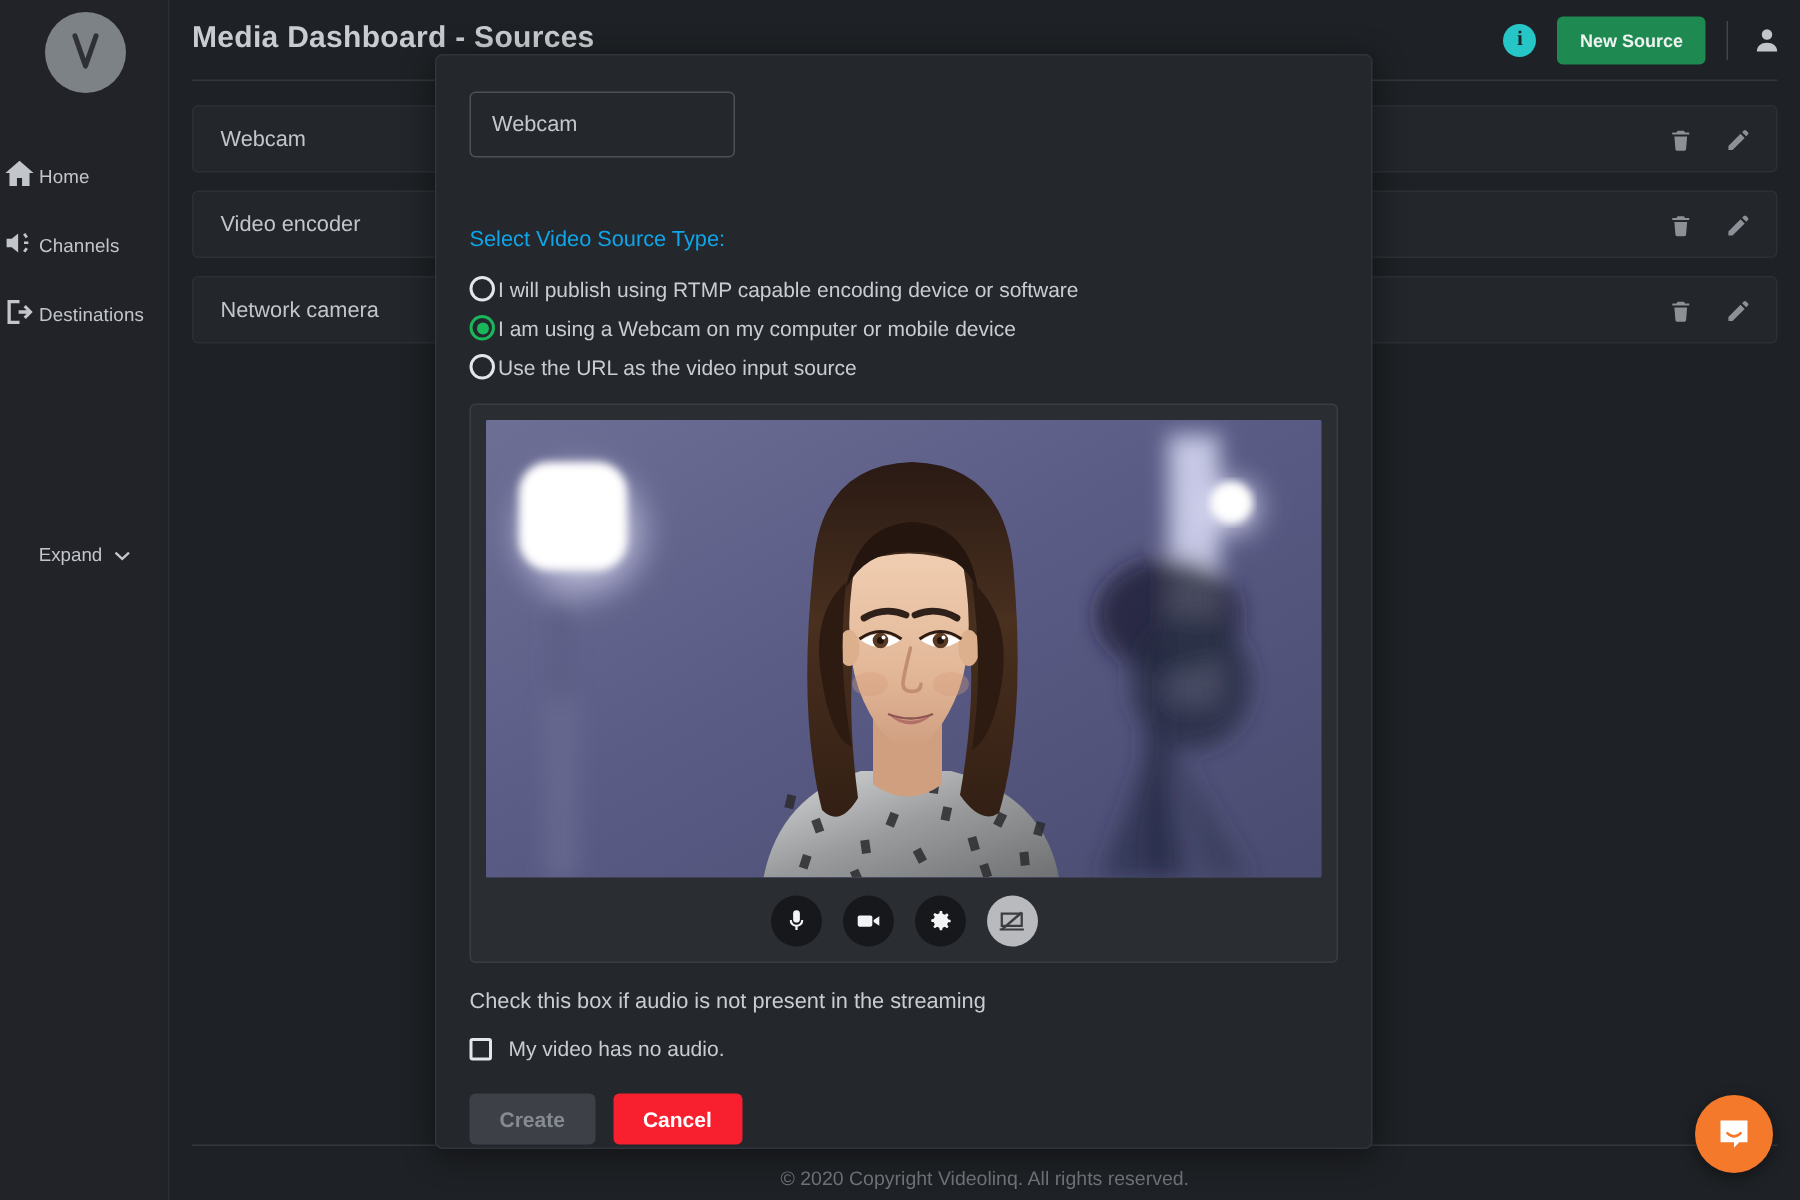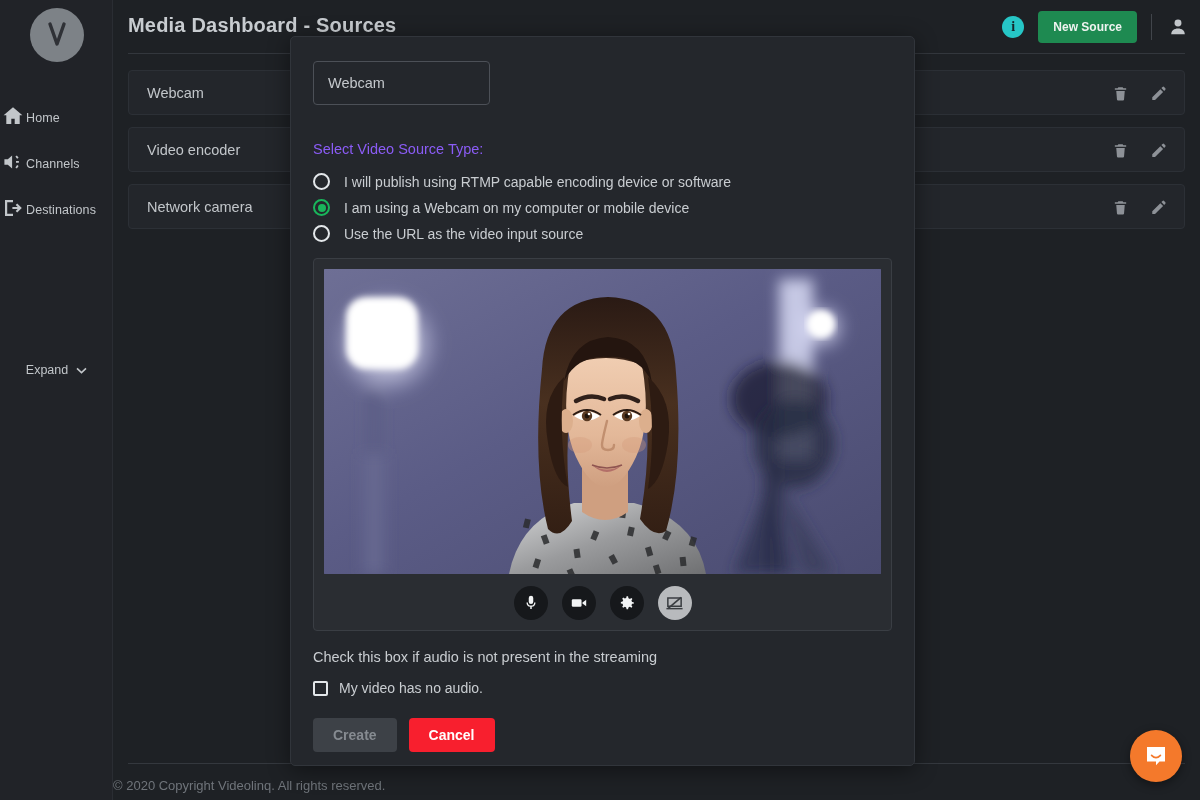--- a/index.html
+++ b/index.html
@@ -90,44 +90,44 @@
   }
   .source-name { font-size: 14.5px; color: #c2c6ca; padding-left: 18px; }
   .row-actions { position: absolute; right: 16px; top: 0; height: 45px; display: flex; align-items: center; gap: 18px; }
   .row-icon { width: 20px; height: 20px; display: flex; align-items: center; justify-content: center; cursor: pointer; }
   .row-icon svg { display: block; fill: #8d9197; }
 
   
   .footer-rule { position: absolute; left: 128px; top: 763px; width: 1057px; height: 1px; background: #34383e; }
   .footer-text {
     position: absolute; left: 113px; top: 778px; width: 1087px;
-    font-size: 13px; color: #6f747a;
+    text-align: center; font-size: 13px; color: #6f747a;
   }
 
   
   .modal {
     position: absolute; left: 290px; top: 36px;
     width: 625px; height: 730px;
     background: #24272c;
     border: 1px solid #31353b; border-radius: 5px;
     box-shadow: 0 4px 22px rgba(0,0,0,.45);
     padding: 24px 22px;
   }
   .name-input {
     width: 177px; height: 44px;
     background: #24272c; color: #c4c8cc;
     border: 1px solid #4c5057; border-radius: 4px;
     padding: 0 14px; font-size: 14.5px;
     font-family: "Liberation Sans", sans-serif;
     outline: none;
   }
-  .section-label { margin-top: 36px; font-size: 14.5px; color: #8b5cf6; }
+  .section-label { margin-top: 47px; font-size: 14.5px; color: #0ea5e9; }
 
   .radio-group { margin-top: 16px; }
-  .radio-row { display: flex; align-items: center; gap: 14px; margin-bottom: 9px; cursor: pointer; user-select: none; }
+  .radio-row { display: flex; align-items: center; gap: 2px; margin-bottom: 9px; cursor: pointer; user-select: none; }
   .radio {
     width: 17px; height: 17px; border-radius: 50%;
     border: 2px solid #e3e7ea; background: transparent;
     display: flex; align-items: center; justify-content: center; flex: none;
   }
   .radio.checked { border-color: #19b65b; }
   .radio.checked::after {
     content: ""; width: 8px; height: 8px; border-radius: 50%; background: #19b65b;
   }
   .radio-label { font-size: 14px; color: #c9cdd1; }

